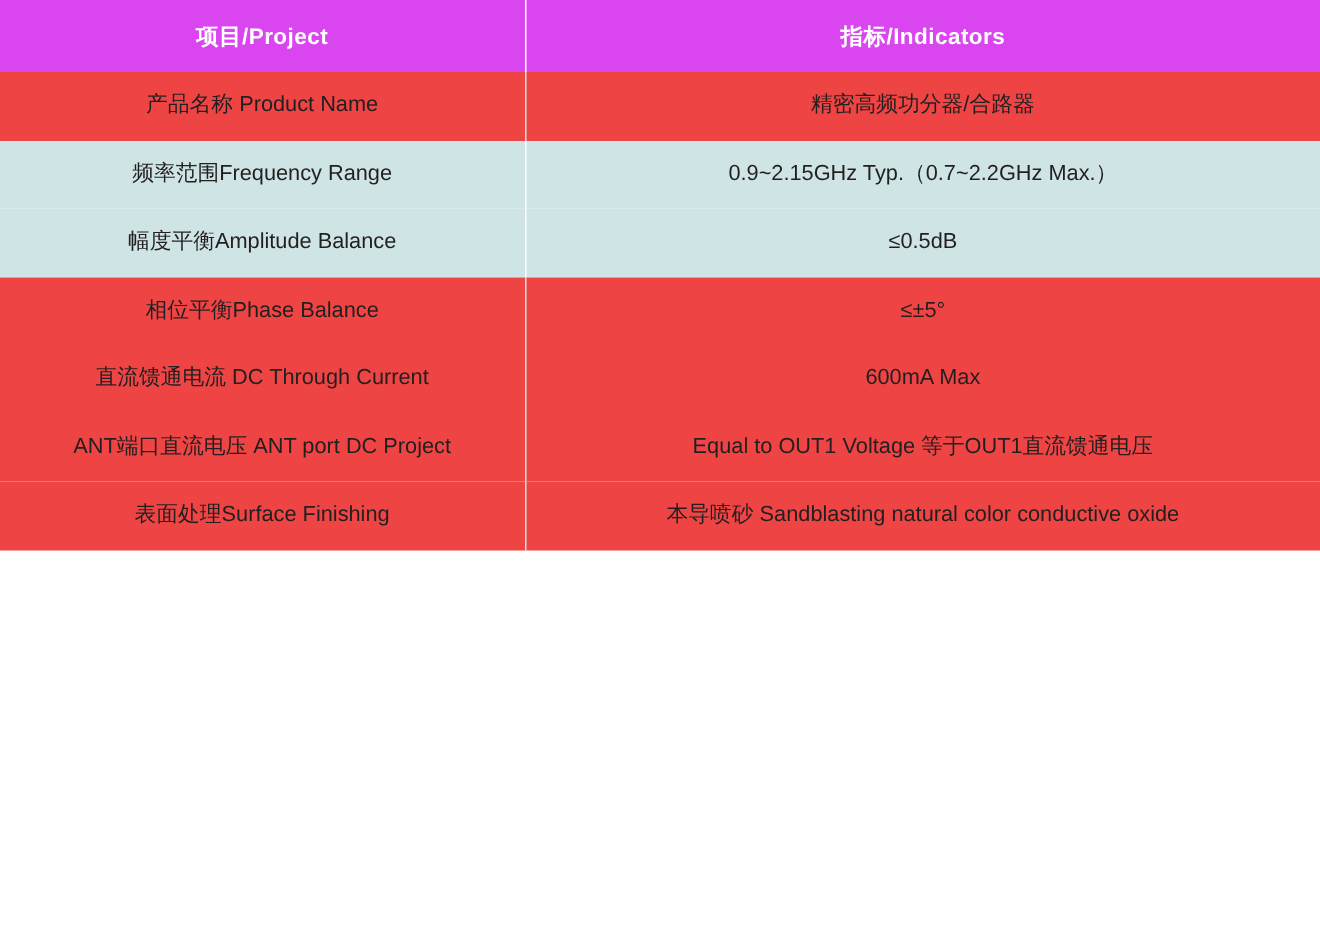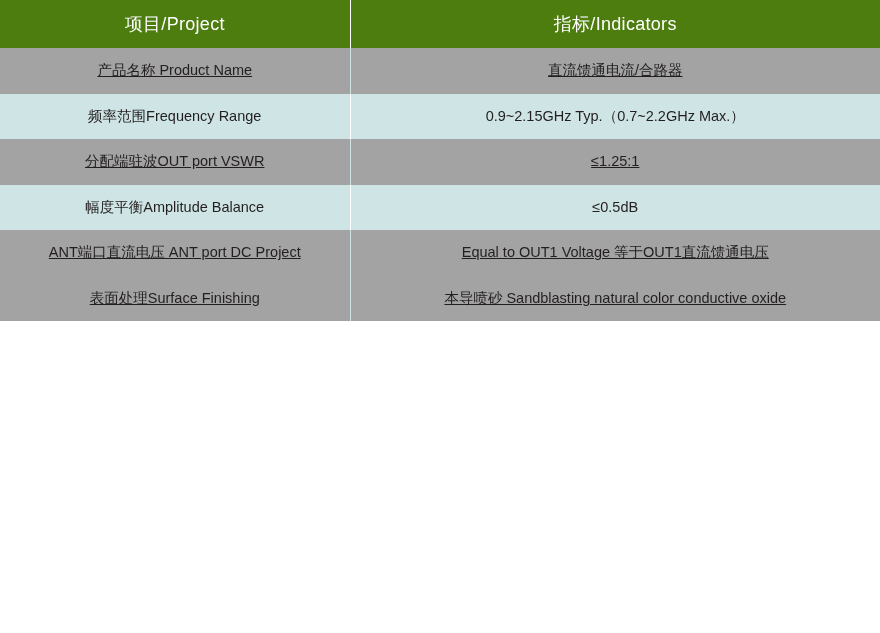--- a/index.html
+++ b/index.html
@@ -16,45 +16,45 @@
   }
   table.spec-table {
     width: 880px;
     border-collapse: collapse;
     table-layout: fixed;
   }
   table.spec-table col.col-project { width: 350px; }
   table.spec-table col.col-indicator { width: 530px; }
 
   thead th {
-    background: #4d7c0f;
+    background: #d946ef;
     color: #ffffff;
-    font-size: 18px;
-    font-weight: normal;
+    font-size: 15px;
+    font-weight: bold;
     height: 46px;
     text-align: center;
     vertical-align: middle;
     letter-spacing: 0.3px;
     border-right: 1px solid #ffffff;
   }
   thead th:last-child { border-right: none; }
 
   tbody td {
     height: 45.5px;
     text-align: center;
     vertical-align: middle;
     font-size: 14.5px;
     color: #231f20;
     border-right: 1px solid #ffffff;
     padding: 0 6px;
     line-height: 1.3;
   }
   tbody td:last-child { border-right: none; }
 
-  tbody tr.row-odd td { background: #a3a3a3; text-decoration: underline; }
+  tbody tr.row-odd td { background: #ef4444; }
   tbody tr.row-even td { background: #cfe4e5; }
   tbody tr td.cell-sep { border-right: 1px solid #ffffff; }
   tbody tr.row-odd td.cell-sep { border-right: 1px solid #cfe4e5; }
 </style>
 </head>
 <body>
 
 <table class="spec-table">
   <colgroup>
     <col class="col-project">
@@ -62,33 +62,37 @@
   </colgroup>
   <thead>
     <tr>
       <th>项目/Project</th>
       <th>指标/Indicators</th>
     </tr>
   </thead>
   <tbody>
     <tr class="row-odd">
       <td class="cell-sep">产品名称 Product Name</td>
-      <td>直流馈通电流/合路器</td>
+      <td>精密高频功分器/合路器</td>
     </tr>
     <tr class="row-even">
       <td class="cell-sep">频率范围Frequency Range</td>
       <td>0.9~2.15GHz Typ.（0.7~2.2GHz Max.）</td>
     </tr>
-    <tr class="row-odd">
-      <td class="cell-sep">分配端驻波OUT port VSWR</td>
-      <td>≤1.25:1</td>
-    </tr>
     <tr class="row-even">
       <td class="cell-sep">幅度平衡Amplitude Balance</td>
       <td>≤0.5dB</td>
+    </tr>
+    <tr class="row-odd">
+      <td class="cell-sep">相位平衡Phase Balance</td>
+      <td>≤±5°</td>
+    </tr>
+    <tr class="row-odd">
+      <td class="cell-sep">直流馈通电流 DC Through Current</td>
+      <td>600mA Max</td>
     </tr>
     <tr class="row-odd">
       <td class="cell-sep">ANT端口直流电压 ANT port DC Project</td>
       <td>Equal to OUT1 Voltage 等于OUT1直流馈通电压</td>
     </tr>
     <tr class="row-odd">
       <td class="cell-sep">表面处理Surface Finishing</td>
       <td>本导喷砂 Sandblasting natural color conductive oxide</td>
     </tr>
   </tbody>

